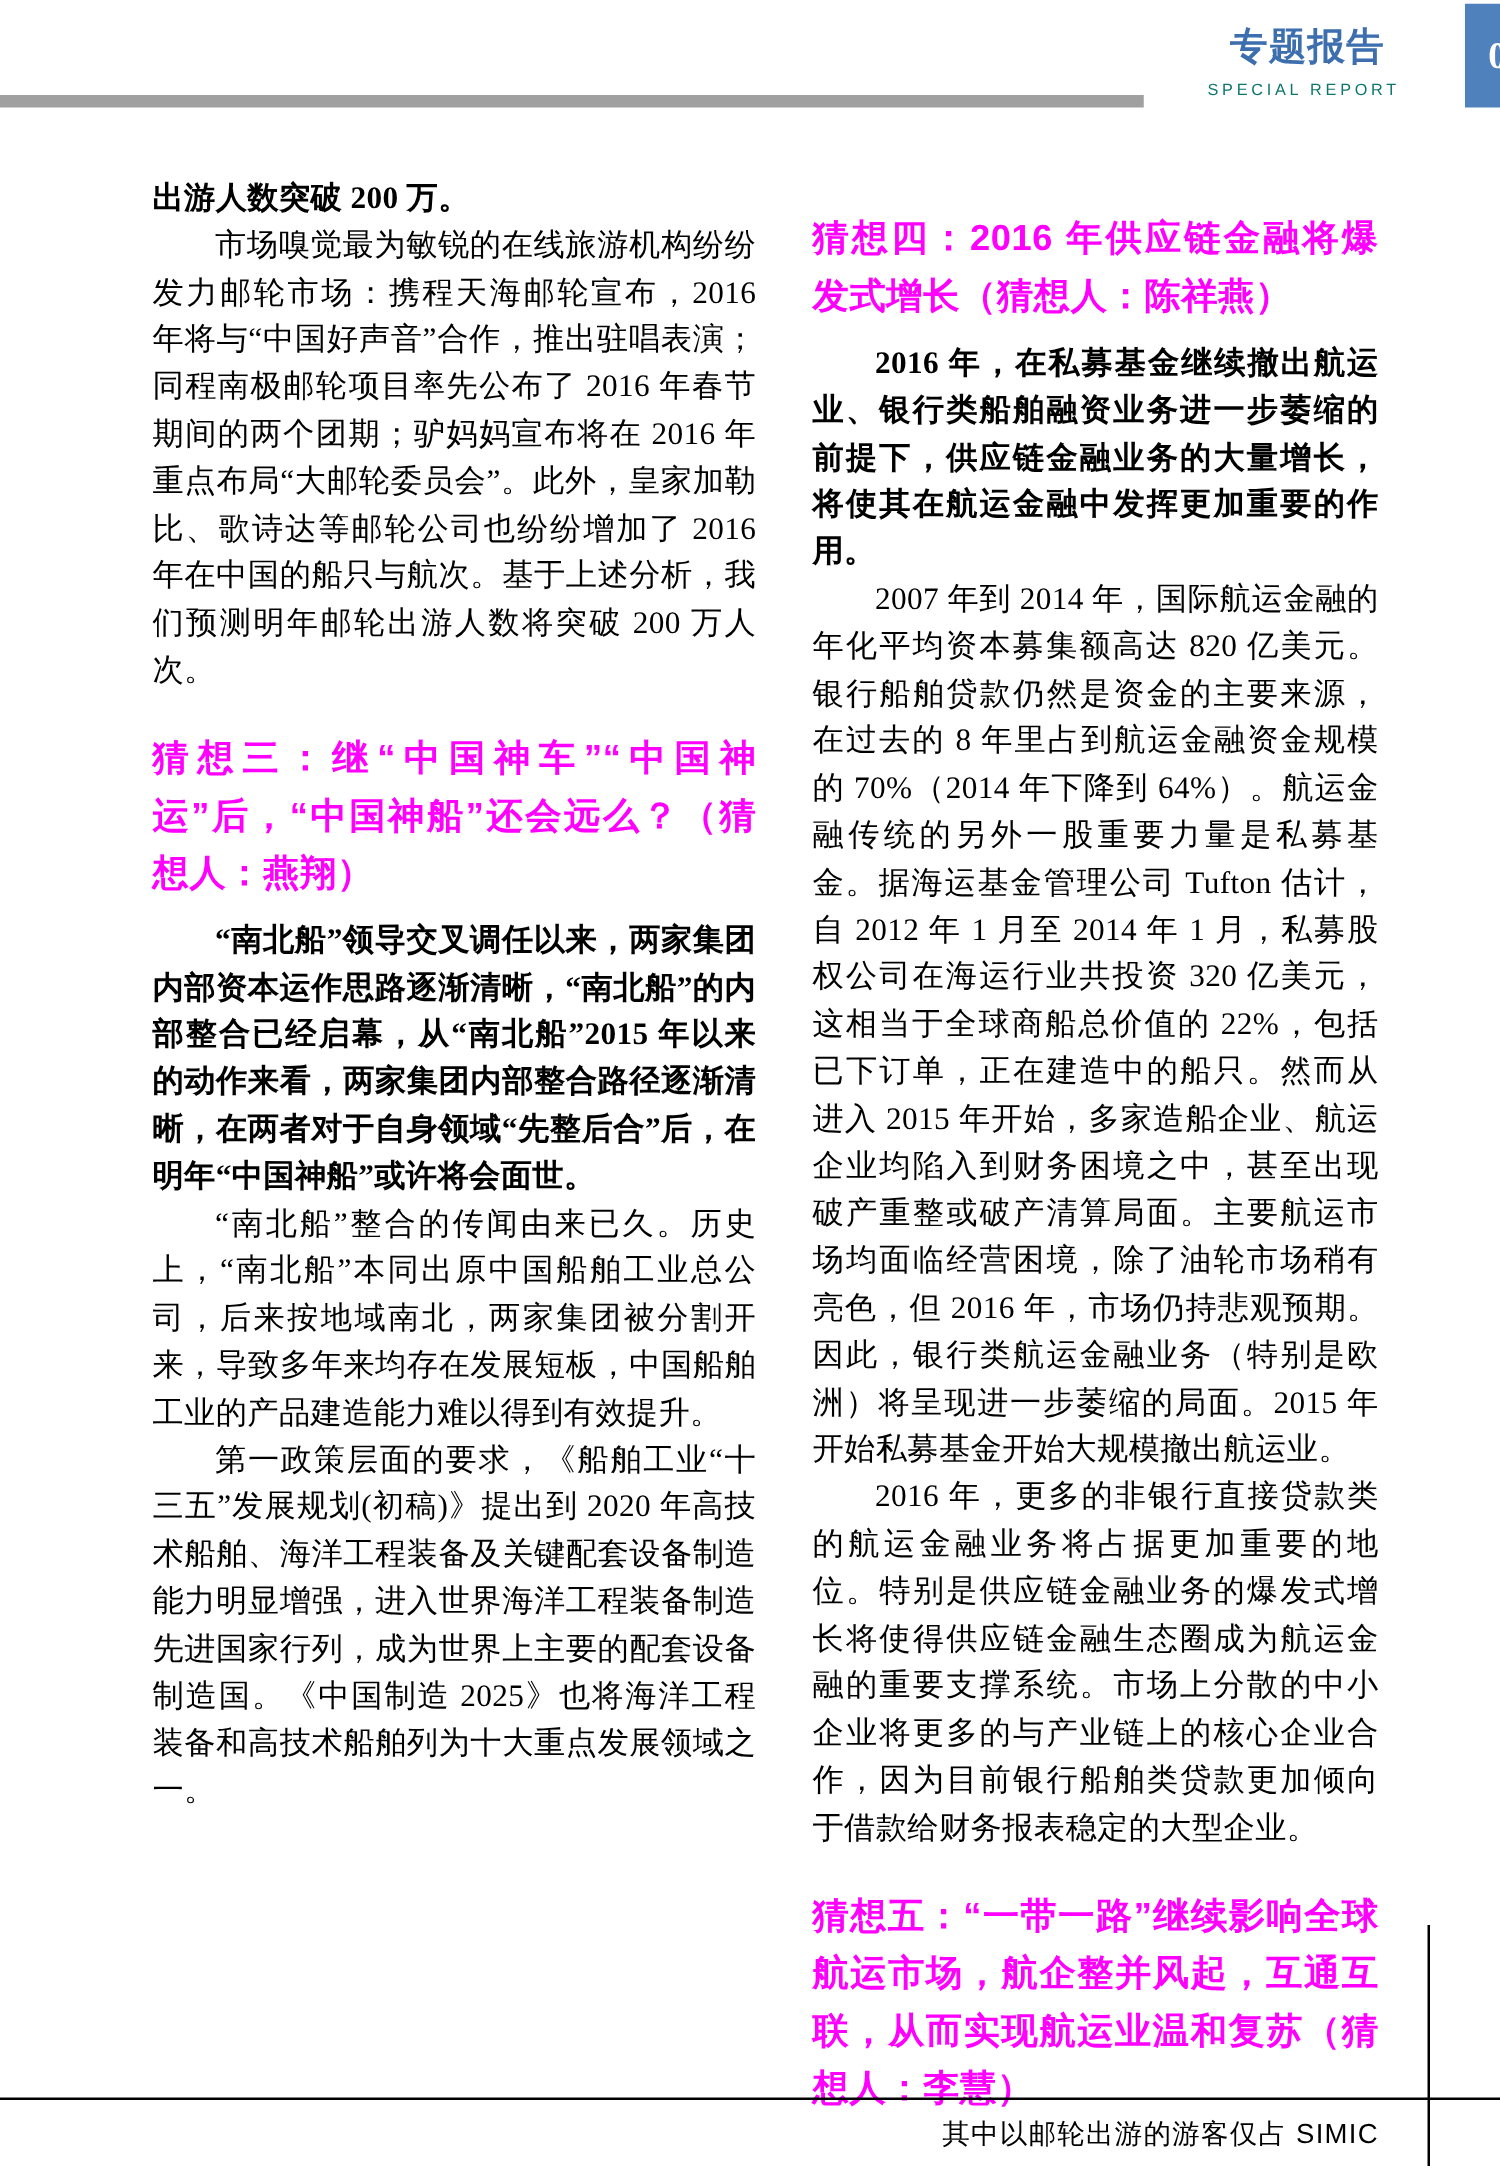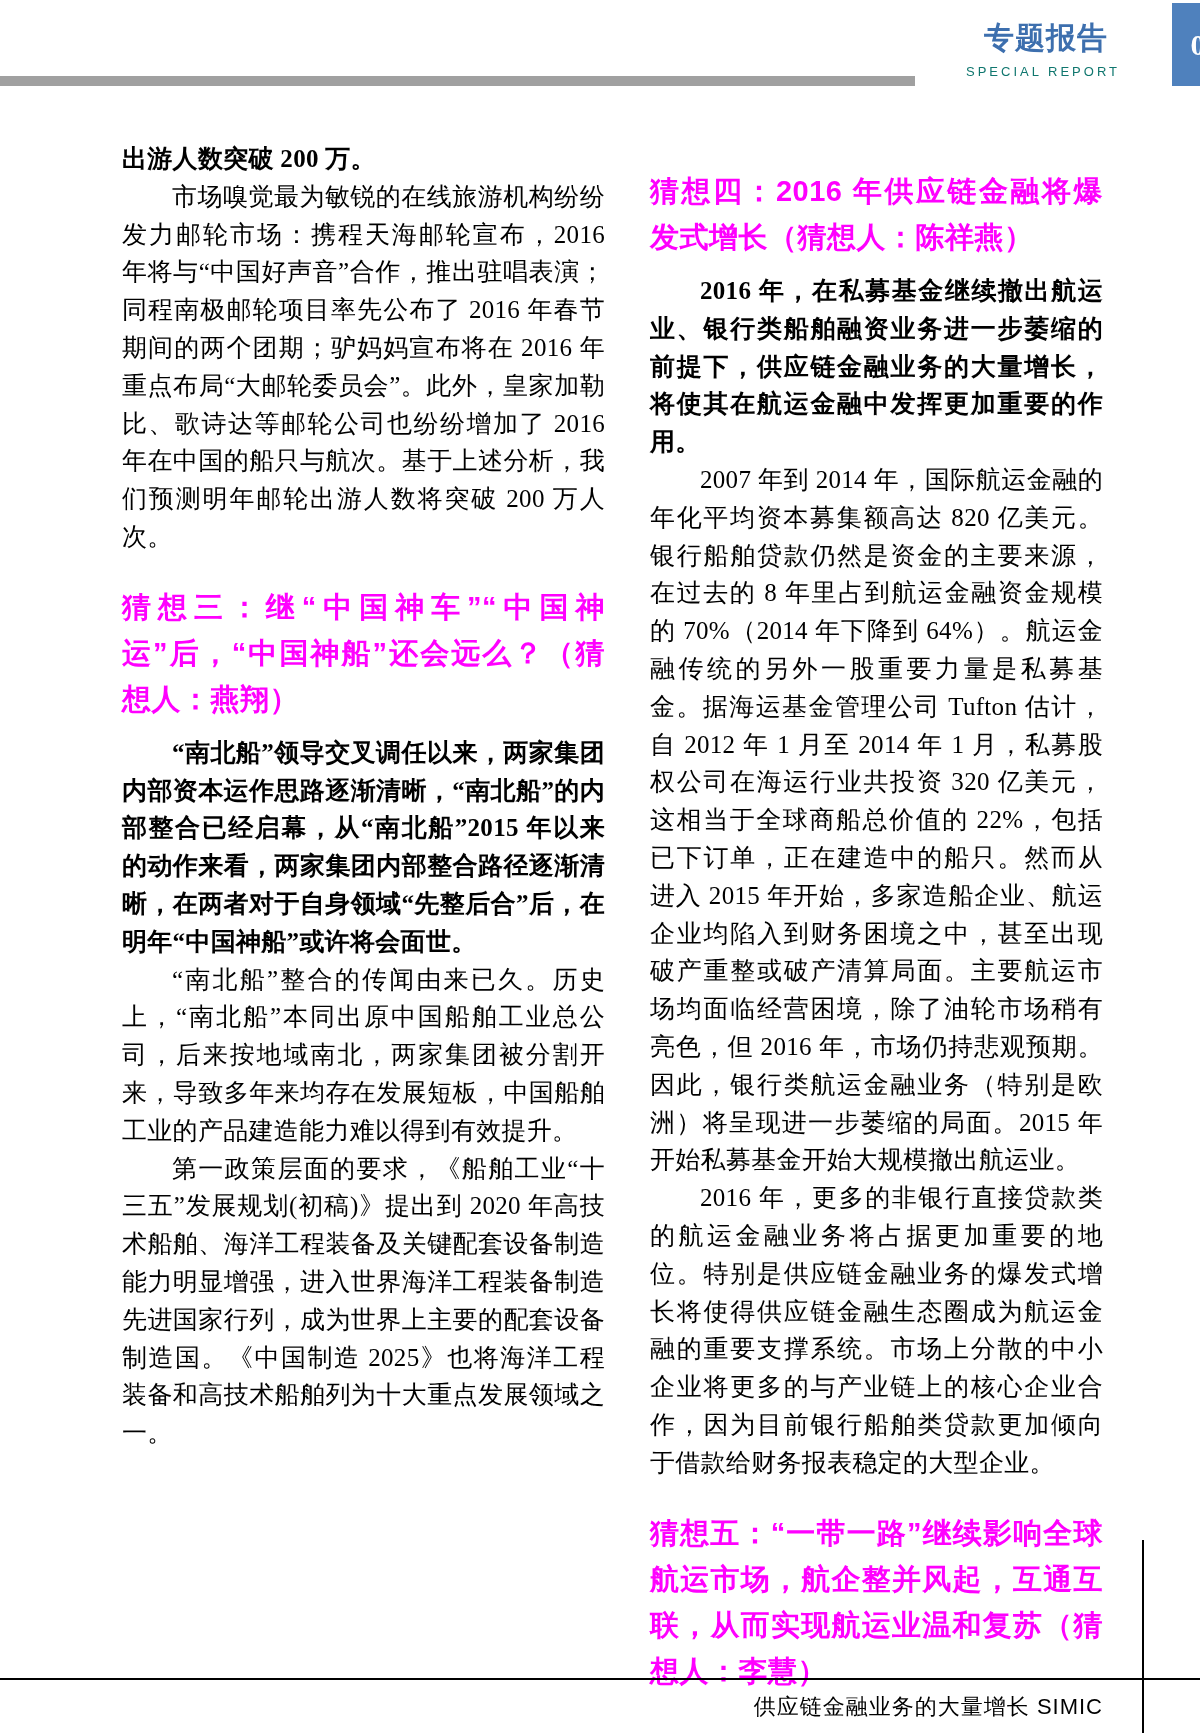--- a/index.html
+++ b/index.html
@@ -107,15 +107,15 @@
   <div class="col col-right">
       <h2 class="guess-heading">猜想四：2016 年供应链金融将爆发式增长（猜想人：陈祥燕）</h2>
       <p class="para bold indent">2016 年，在私募基金继续撤出航运业、银行类船舶融资业务进一步萎缩的前提下，供应链金融业务的大量增长，将使其在航运金融中发挥更加重要的作用。</p>
       <p class="para indent">2007 年到 2014 年，国际航运金融的年化平均资本募集额高达 820 亿美元。银行船舶贷款仍然是资金的主要来源，在过去的 8 年里占到航运金融资金规模的 70%（2014 年下降到 64%）。航运金融传统的另外一股重要力量是私募基金。据海运基金管理公司 Tufton 估计，自 2012 年 1 月至 2014 年 1 月，私募股权公司在海运行业共投资 320 亿美元，这相当于全球商船总价值的 22%，包括已下订单，正在建造中的船只。然而从进入 2015 年开始，多家造船企业、航运企业均陷入到财务困境之中，甚至出现破产重整或破产清算局面。主要航运市场均面临经营困境，除了油轮市场稍有亮色，但 2016 年，市场仍持悲观预期。因此，银行类航运金融业务（特别是欧洲）将呈现进一步萎缩的局面。2015 年开始私募基金开始大规模撤出航运业。</p>
       <p class="para indent">2016 年，更多的非银行直接贷款类的航运金融业务将占据更加重要的地位。特别是供应链金融业务的爆发式增长将使得供应链金融生态圈成为航运金融的重要支撑系统。市场上分散的中小企业将更多的与产业链上的核心企业合作，因为目前银行船舶类贷款更加倾向于借款给财务报表稳定的大型企业。</p>
       <h2 class="guess-heading">猜想五：“一带一路”继续影响全球航运市场，航企整并风起，互通互联，从而实现航运业温和复苏（猜想人：李慧）</h2>
     </div>
 
   <div class="footer-line"></div>
   <div class="vert-line"></div>
-  <div class="footer-text">供应链金融业务的大量增长 SIMIC</div>
+  <div class="footer-text">其中以邮轮出游的游客仅占 SIMIC</div>
 
 </div>
 
 </body></html>

